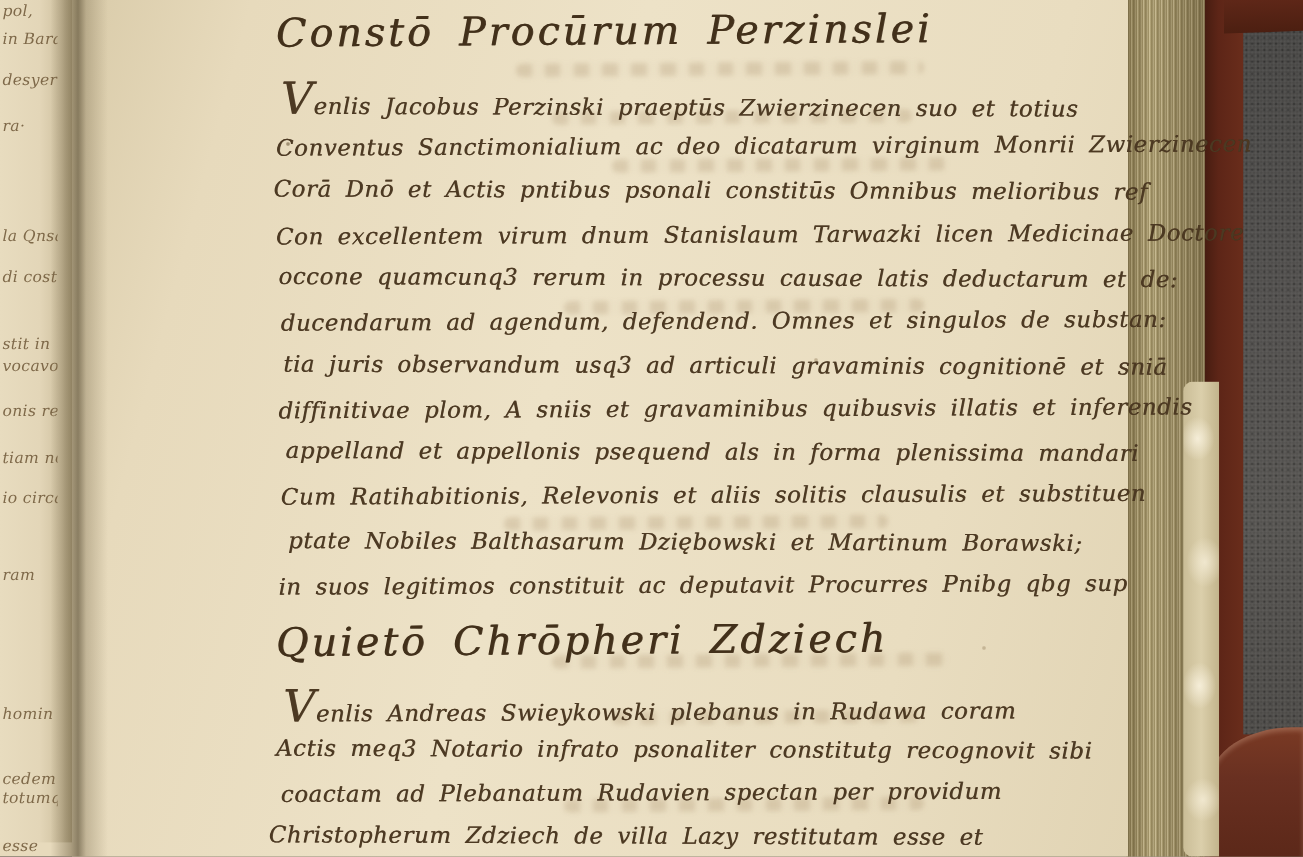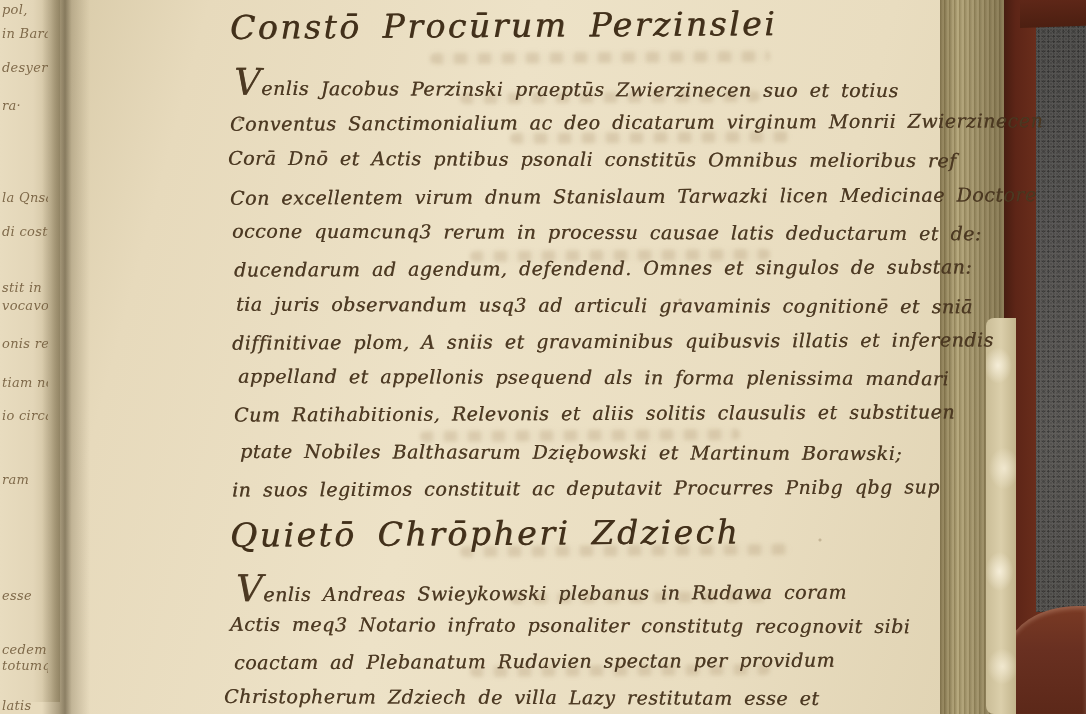--- a/index.html
+++ b/index.html
@@ -116,24 +116,24 @@
     <div class="fragment" style="top:60px">desyer</div>
     <div class="fragment" style="top:98px">ra·</div>
     <div class="fragment" style="top:190px">la Qnsa</div>
     <div class="fragment" style="top:224px">di costis</div>
     <div class="fragment" style="top:280px">stit in</div>
     <div class="fragment" style="top:298px">vocavo</div>
     <div class="fragment" style="top:336px">onis re;</div>
     <div class="fragment" style="top:375px">tiam nō</div>
     <div class="fragment" style="top:408px">io circa</div>
     <div class="fragment" style="top:472px">ram</div>
-    <div class="fragment" style="top:588px">esse</div>
+    <div class="fragment" style="top:588px">homin</div>
     <div class="fragment" style="top:642px">cedem</div>
     <div class="fragment" style="top:658px">totumq3</div>
-    <div class="fragment" style="top:698px">latis</div>
+    <div class="fragment" style="top:698px">esse</div>
   </div>
 
   <div class="main-page">
     <div class="ghost" style="left:370px;top:52px;width:340px"></div>
     <div class="ghost" style="left:400px;top:92px;width:300px"></div>
     <div class="ghost" style="left:450px;top:132px;width:280px"></div>
     <div class="ghost" style="left:410px;top:250px;width:300px"></div>
     <div class="ghost" style="left:360px;top:430px;width:320px"></div>
     <div class="ghost" style="left:400px;top:545px;width:330px"></div>
     <div class="ghost" style="left:450px;top:592px;width:260px"></div>

